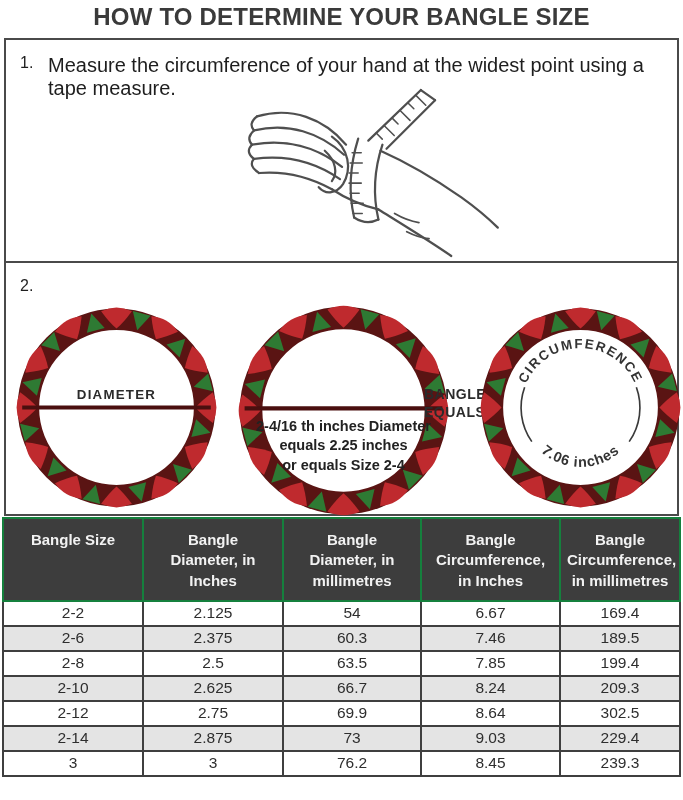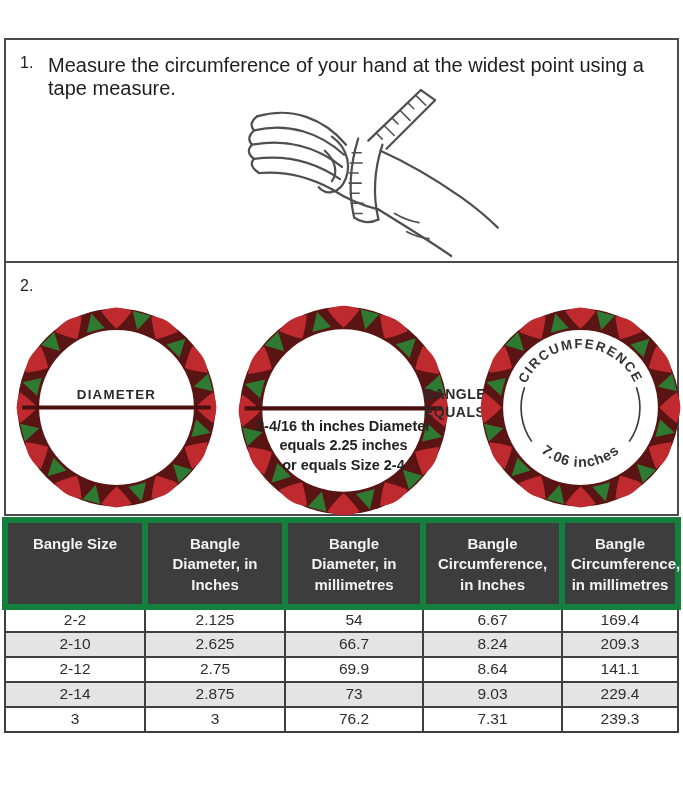--- a/index.html
+++ b/index.html
@@ -41,34 +41,35 @@
   .bangle-label { font-size:13px; font-weight:bold; fill:#2b2b2b; letter-spacing:1.2px; }
   .bangle-caption { font-size:13.5px; font-weight:bold; fill:#222; }
   .curve-top { font-size:13px; font-weight:bold; fill:#333; letter-spacing:1.6px; }
   .curve-bottom { font-size:14px; font-weight:bold; fill:#333; letter-spacing:0.8px; }
 
   .size-table-wrap { position:absolute; top:517px; left:2px; width:679px; }
   table { border-collapse:collapse; width:100%; table-layout:fixed; }
   thead th {
     background:#3d3d3d; color:#f2f2f2; font-weight:bold; font-size:15px;
     vertical-align:top; padding:11px 6px 9px 6px; line-height:1.35;
-    border:6px solid #15803d; height:78px;
+    border:2px solid #15803d; height:78px;
   }
   tbody td {
     text-align:center; font-size:15.5px; color:#2e2e2e;
     border:2px solid #3f3f3f; height:25px; padding:1px 21px;
   }
   tbody tr:nth-child(odd) td { background:#ffffff; }
   tbody tr:nth-child(even) td { background:#e4e4e4; }
 </style>
 </head>
 <body>
 
 <div class="page">
 
+  <div class="page-title">HOW TO DETERMINE YOUR BANGLE SIZE</div>
 
   <div class="step-box box-1">
     <div class="step-line">
       <span class="step-number">1.</span>
       <span class="step-text">Measure the circumference of your hand at the widest point using a tape measure.</span>
     </div>
     <svg class="hand-illustration" width="368" height="172" viewBox="0 0 360 170">
       <g fill="none" stroke="#4f4f4f" stroke-width="2.2" stroke-linecap="round" stroke-linejoin="round">
 
         <path d="M96,30 C130,20 162,32 184,58"></path>
@@ -279,44 +280,58 @@
       </thead>
       <tbody>
           <tr>
             <td>2-2</td>
             <td>2.125</td>
             <td>54</td>
             <td>6.67</td>
             <td>169.4</td>
           </tr>
           <tr>
+            <td>2-6</td>
+            <td>2.375</td>
+            <td>60.3</td>
+            <td>7.46</td>
+            <td>189.5</td>
+          </tr>
+          <tr>
+            <td>2-8</td>
+            <td>2.5</td>
+            <td>63.5</td>
+            <td>7.85</td>
+            <td>199.4</td>
+          </tr>
+          <tr>
             <td>2-10</td>
             <td>2.625</td>
             <td>66.7</td>
             <td>8.24</td>
             <td>209.3</td>
           </tr>
           <tr>
             <td>2-12</td>
             <td>2.75</td>
             <td>69.9</td>
             <td>8.64</td>
-            <td>141.1</td>
+            <td>302.5</td>
           </tr>
           <tr>
             <td>2-14</td>
             <td>2.875</td>
             <td>73</td>
             <td>9.03</td>
             <td>229.4</td>
           </tr>
           <tr>
             <td>3</td>
             <td>3</td>
             <td>76.2</td>
-            <td>7.31</td>
+            <td>8.45</td>
             <td>239.3</td>
           </tr>
         </tbody>
     </table>
   </div>
 
 </div>
 
 </body></html>

